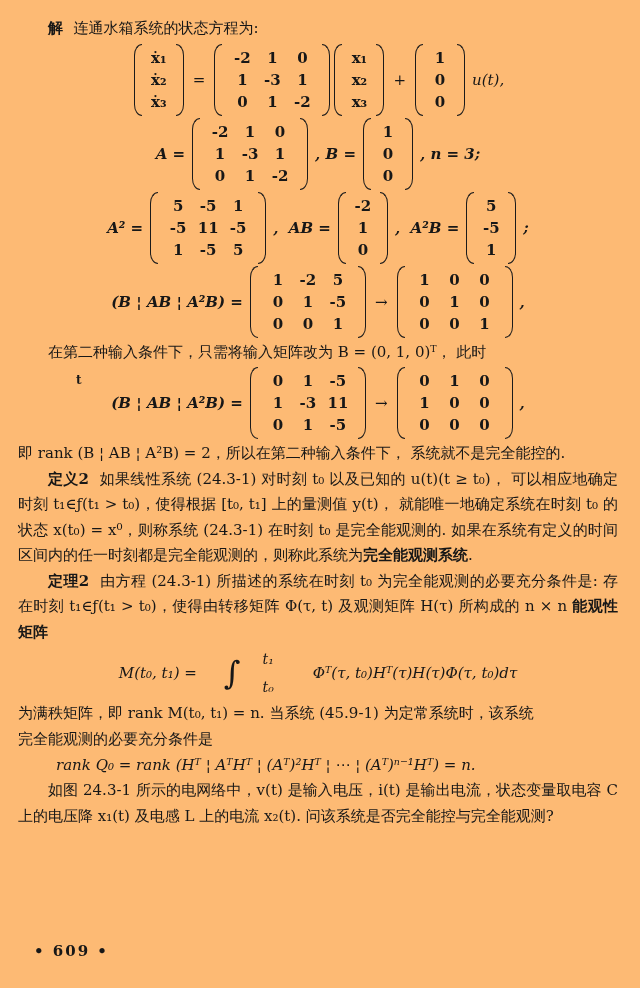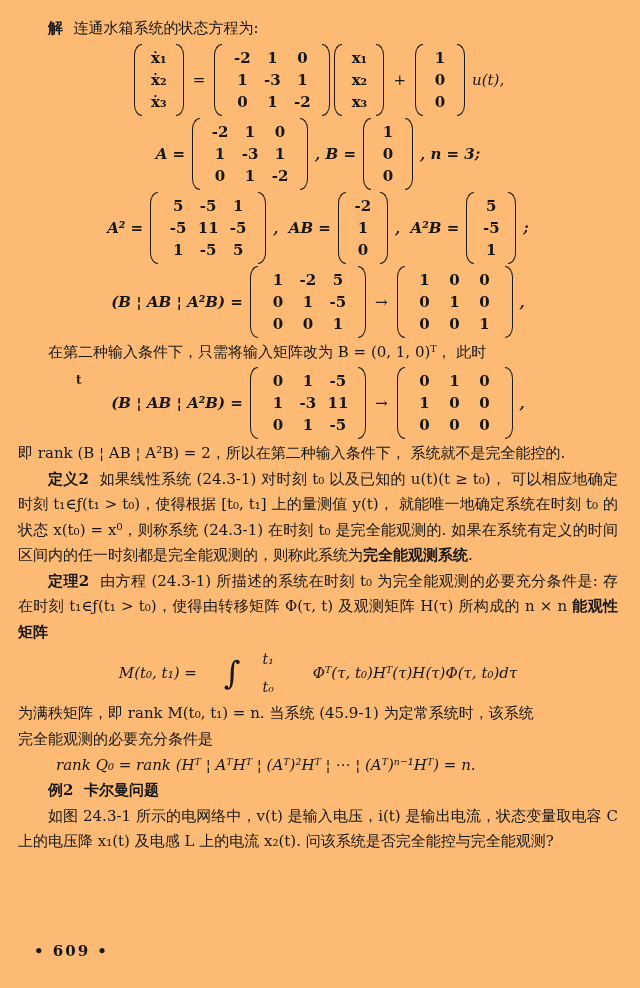--- a/index.html
+++ b/index.html
@@ -341,19 +341,16 @@
       <span class="lim-l">t₀</span>
     </span>
     <span>Φᵀ(τ, t₀)Hᵀ(τ)H(τ)Φ(τ, t₀)dτ</span>
   </div>
 
   <p class="para">为满秩矩阵，即 rank M(t₀, t₁) = n. 当系统 (45.9-1) 为定常系统时，该系统</p>
   <p class="para">完全能观测的必要充分条件是</p>
 
   <p class="para eqline">rank Q₀ = rank (Hᵀ ¦ AᵀHᵀ ¦ (Aᵀ)²Hᵀ ¦ ⋯ ¦ (Aᵀ)ⁿ⁻¹Hᵀ) = n.</p>
 
-  <p class="para indent">
-    <b class="lbl">例2</b><b>卡尔曼问题</b>
-  </p>
   <p class="para indent">如图 24.3-1 所示的电网络中，v(t) 是输入电压，i(t) 是输出电流，状态变量取电容 C 上的电压降 x₁(t) 及电感 L 上的电流 x₂(t). 问该系统是否完全能控与完全能观测?</p>
 
   <span class="pagenum">• 609 •</span>
 </div>
 
 </body></html>

